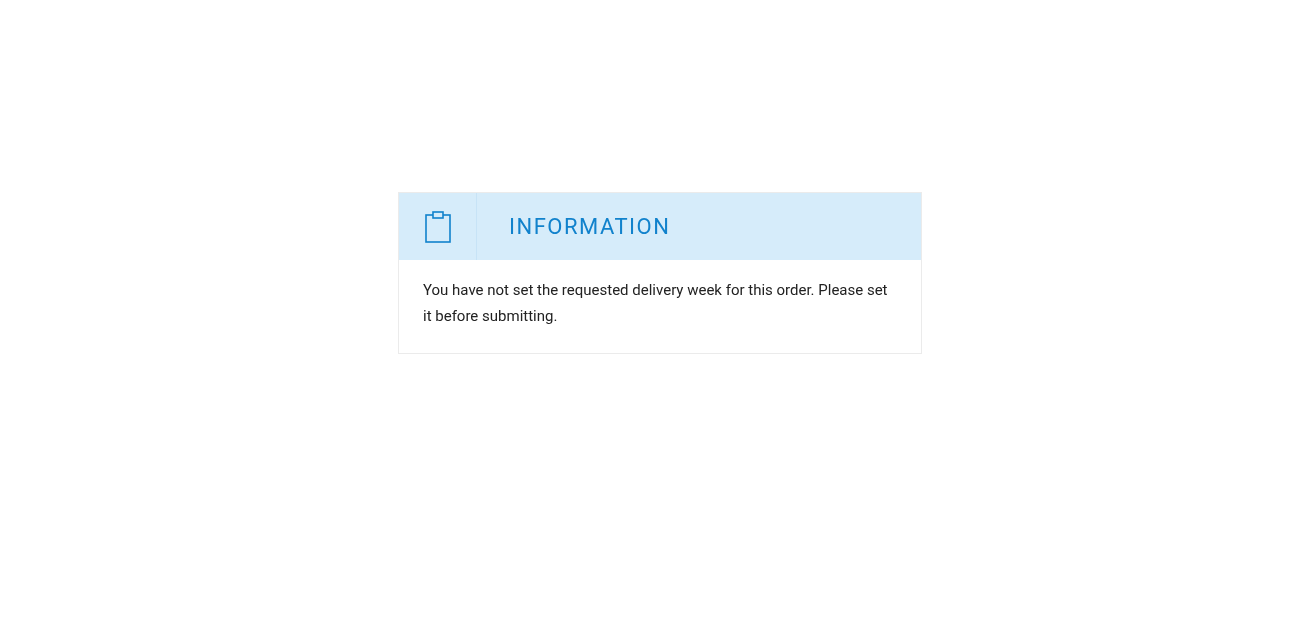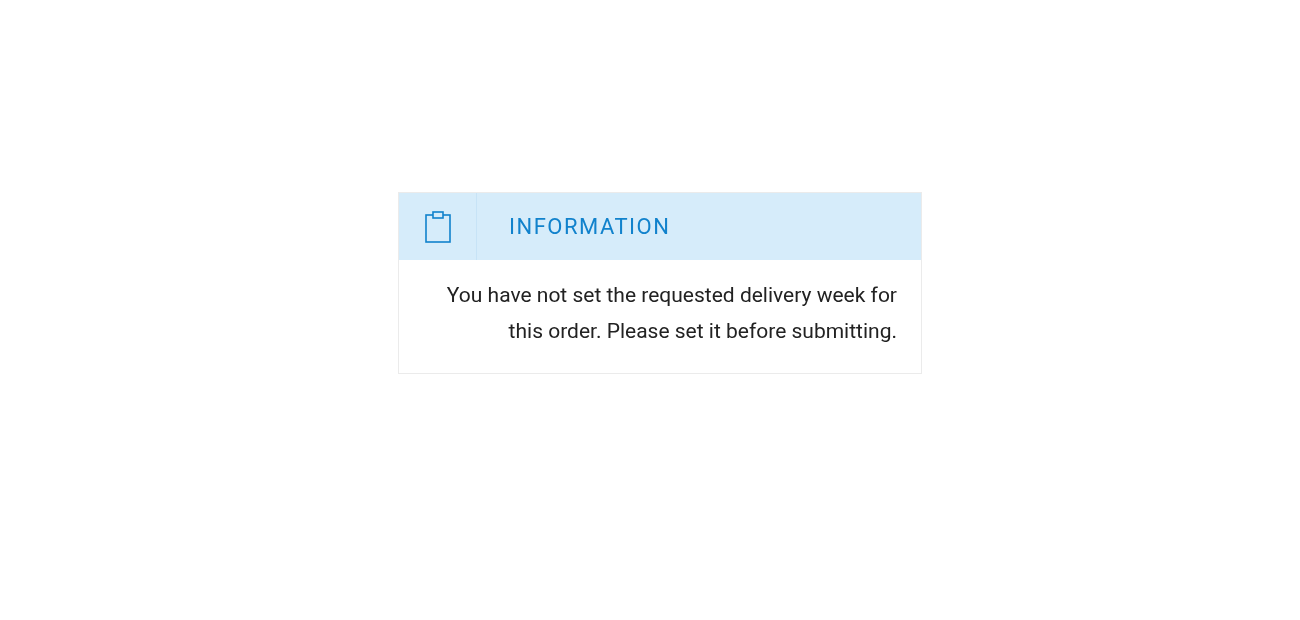--- a/index.html
+++ b/index.html
@@ -14,21 +14,20 @@
       font-family: "Segoe UI", -apple-system, BlinkMacSystemFont, Roboto, "Helvetica Neue", Arial, sans-serif;
       position: relative;
     }
     .info-box {
       position: absolute;
       left: 398px;
       top: 192px;
       width: 524px;
       border: 1px solid #ebebeb;
       background: #ffffff;
-      text-align: right;
     }
     .info-header {
       display: flex;
       align-items: stretch;
       background: #d6ecfa;
       height: 67px;
     }
     .info-icon-wrap {
       width: 78px;
       display: flex;
@@ -45,21 +44,21 @@
       align-items: center;
       padding-left: 32px;
       color: #1182cc;
       font-size: 22px;
       letter-spacing: 1.5px;
       font-weight: 400;
     }
     .info-body {
       padding: 18px 24px 24px 24px;
       color: #222222;
-      font-size: 21px;
+      font-size: 15px;
       line-height: 1.7;
       font-weight: 400;
     }
   </style>
 </head>
 <body>
 
 <div class="info-box">
   <div class="info-header">
     <div class="info-icon-wrap">

